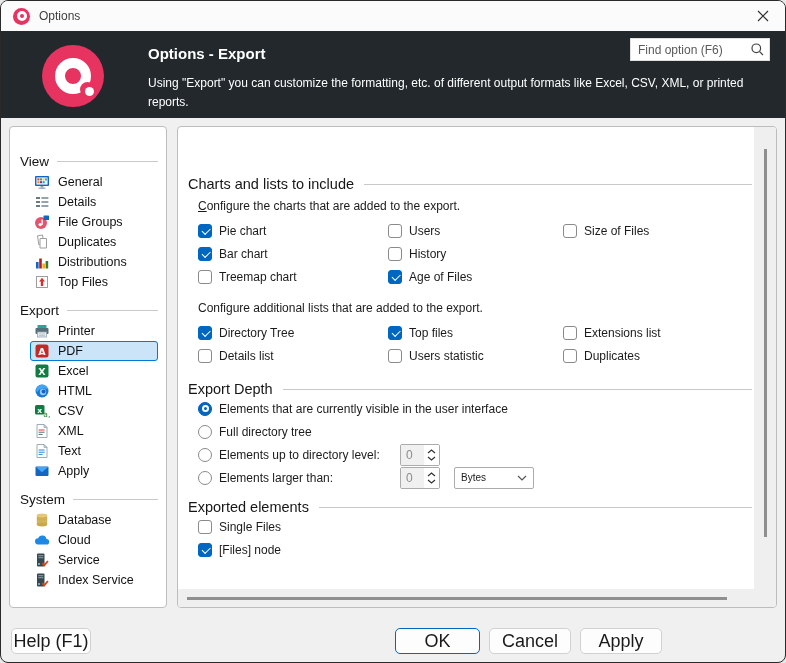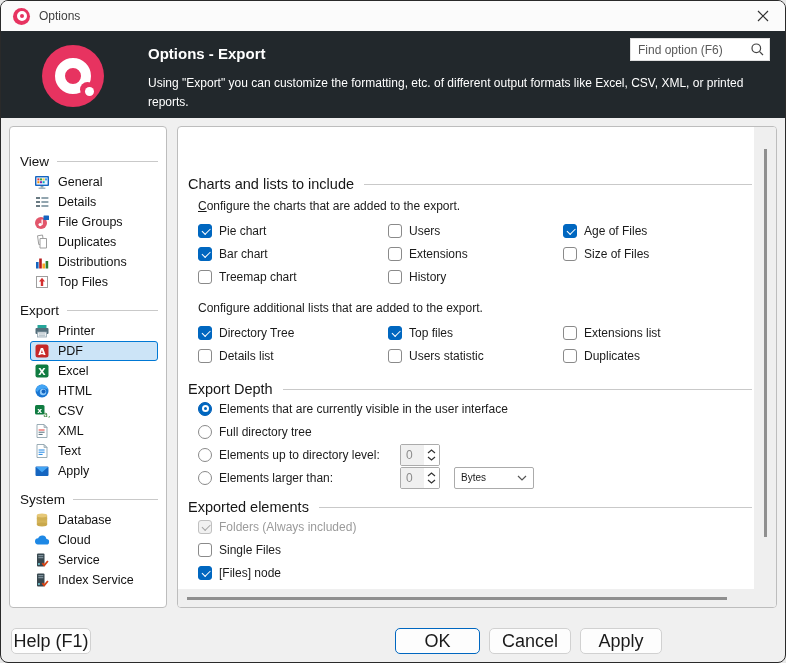--- a/index.html
+++ b/index.html
@@ -354,24 +354,20 @@
           <label class="cb">
               <span class="box"></span>
               <span>Treemap chart</span>
             </label>
           <label class="cb">
               <span class="box"></span>
               <span>Users</span>
             </label>
           <label class="cb">
               <span class="box"></span>
-              <span>Extensions</span>
-            </label>
-          <label class="cb">
-              <span class="box"></span>
               <span>History</span>
             </label>
           <label class="cb checked">
               <span class="box"></span>
               <span>Age of Files</span>
             </label>
           <label class="cb">
               <span class="box"></span>
               <span>Size of Files</span>
             </label>
@@ -458,26 +454,20 @@
           </div>
         </div>
 
         <div class="grp-h" style="margin-top:10px">
           <span>Exported elements</span>
             <span class="line"></span>
         </div>
 
         <div class="stack">
           <div class="row">
-            <label class="cb checked disabled">
-                <span class="box"></span>
-                <span>Folders (Always included)</span>
-              </label>
-          </div>
-          <div class="row">
             <label class="cb">
                 <span class="box"></span>
                 <span>Single Files</span>
               </label>
           </div>
           <div class="row">
             <label class="cb checked">
                 <span class="box"></span>
                 <span>[Files] node</span>
               </label>

